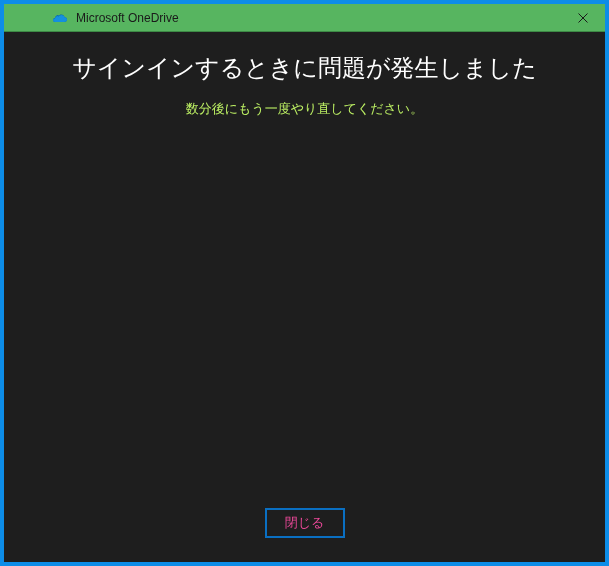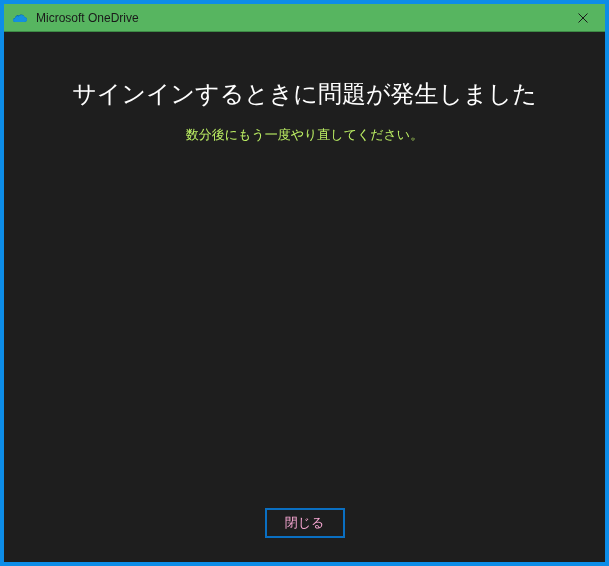--- a/index.html
+++ b/index.html
@@ -23,20 +23,21 @@
       bottom: 4px;
       display: flex;
       flex-direction: column;
     }
     .titlebar {
       height: 28px;
       background: #57b560;
       display: flex;
       align-items: center;
       border-bottom: 1px solid #3d8a45;
+      padding-left: 40px;
     }
     .titlebar-left {
       display: flex;
       align-items: center;
       flex: 1;
       padding-left: 8px;
     }
     .cloud-icon {
       width: 16px;
       height: 16px;
@@ -60,21 +61,21 @@
     }
     .content {
       flex: 1;
       background: #1e1e1e;
       display: flex;
       flex-direction: column;
       align-items: center;
       position: relative;
     }
     .heading {
-      margin-top: 46px;
+      margin-top: 20px;
       font-size: 24px;
       font-weight: 400;
       color: #ffffff;
       text-align: center;
     }
     .subtext {
       margin-top: 16px;
       font-size: 13px;
       color: #bef264;
       text-align: center;
@@ -84,21 +85,21 @@
       bottom: 24px;
       left: 0;
       right: 0;
       display: flex;
       justify-content: center;
     }
     .close-dialog-btn {
       min-width: 80px;
       height: 30px;
       background: #1e1e1e;
-      color: #f9a8d4;
+      color: #ec4899;
       border: 2px solid #0a6fc2;
       font-size: 13px;
       font-family: inherit;
       cursor: pointer;
       padding: 0 16px;
     }
   </style>
 </head>
 <body>
 

